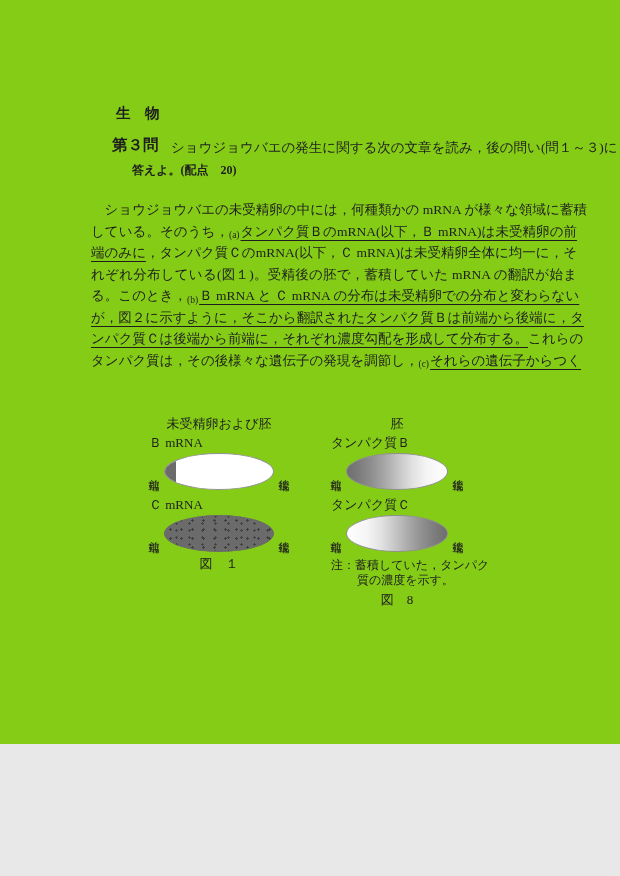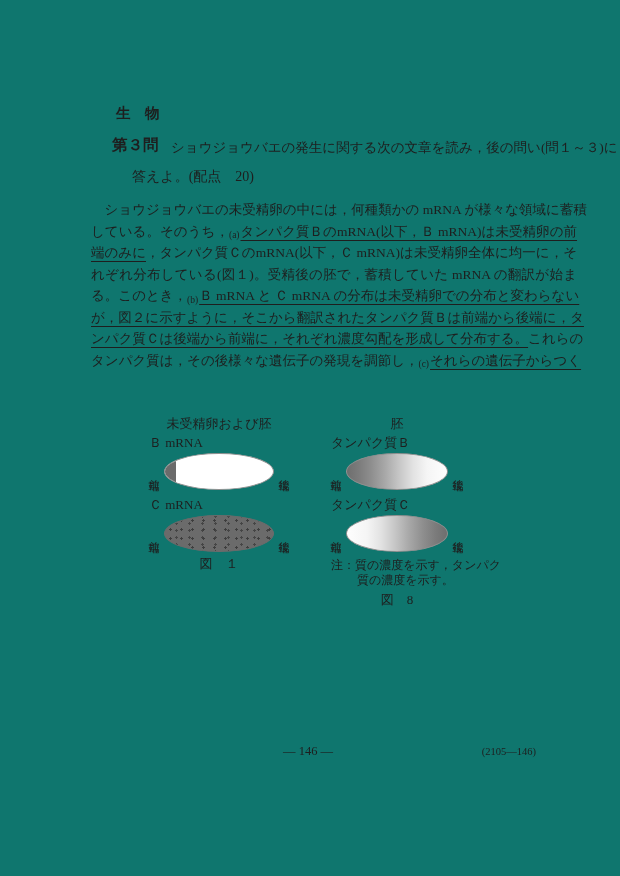--- a/index.html
+++ b/index.html
@@ -1,30 +1,30 @@
 <!DOCTYPE html>
 <html><head>
 <meta charset="utf-8">
 <style>
   html,body{margin:0;padding:0;background:#e8e8e8;}
   .page{
     position:relative;
-    width:620px;height:876px;
-    background:#0f766e;
+    width:620px;height:744px;
+    background:#84cc16;
     font-family:"Liberation Serif","DejaVu Serif",serif;
     color:#1e1e1e;
     overflow:hidden;
   }
   .gothic{font-family:"Liberation Sans","DejaVu Sans",sans-serif;font-weight:bold;}
   .abs{position:absolute;}
 
   #subject{left:116px;top:104px;font-size:14.5px;}
   #qnum{left:112px;top:135px;font-size:15.5px;}
   #intro1{left:171px;top:139px;font-size:13.5px;}
-  #intro2{left:132px;top:168px;font-size:14px;}
+  #intro2{left:132px;top:162px;font-size:12px;font-weight:bold;}
 
   #passage{left:91px;top:199px;width:486px;font-size:13.5px;}
   .pline{
     height:21.5px;line-height:21.5px;
     text-align:justify;text-align-last:justify;
     white-space:nowrap;
   }
   .pline.last{text-align-last:left;}
   .u{text-decoration:underline;text-underline-offset:3.5px;text-decoration-thickness:0.9px;}
   .mk{font-size:9.5px;vertical-align:-2.5px;margin-right:1px;}
@@ -128,21 +128,21 @@
     </div>
     <div class="panel">
       <div class="panel-label">タンパク質Ｃ</div>
       <div class="egg-row">
         <span class="end-label">前端</span>
         <span class="egg egg-protein-c"></span>
         <span class="end-label">後端</span>
       </div>
     </div>
     <div class="fig-note">
-      <div>注：質の濃度を示す，タンパク</div>
+      <div>注：蓄積していた，タンパク</div>
       <div class="note-line2">質の濃度を示す。</div>
     </div>
     <div class="fig-caption">図　8</div>
   </div>
 
   <div id="page-number" class="abs">— 146 —</div>
   <div id="footer-code" class="abs">(2105—146)</div>
 
 </div>
 

